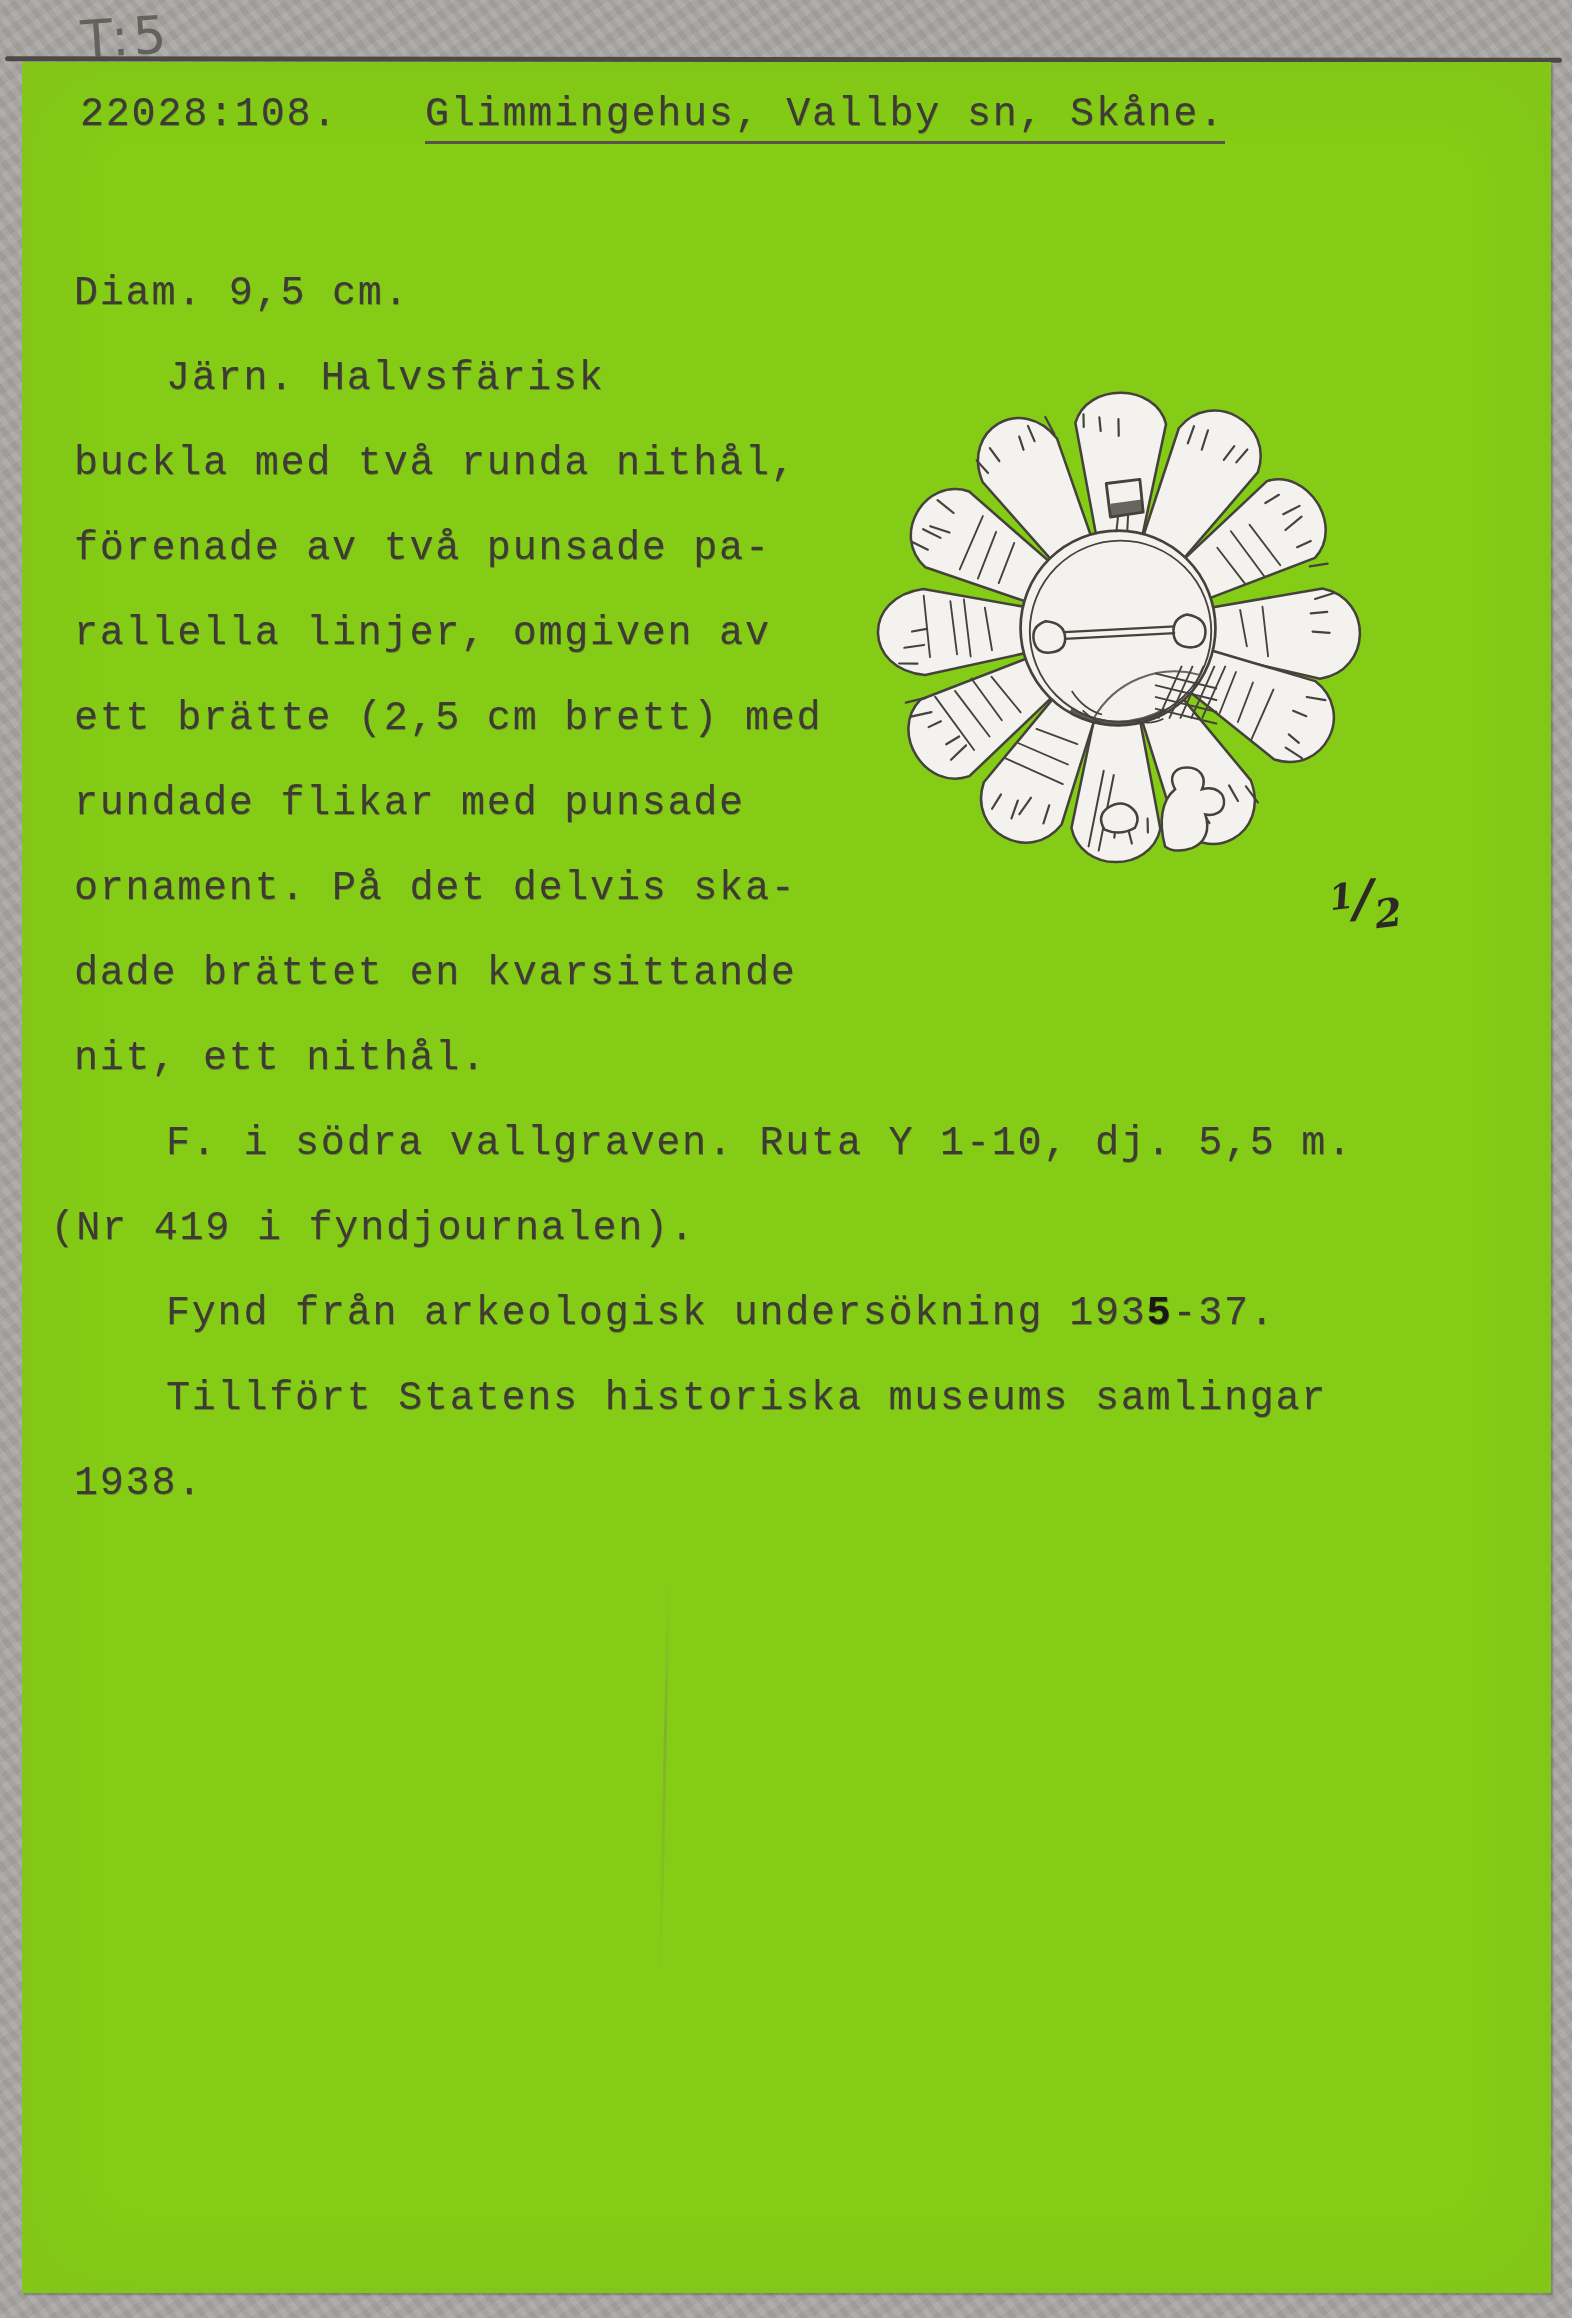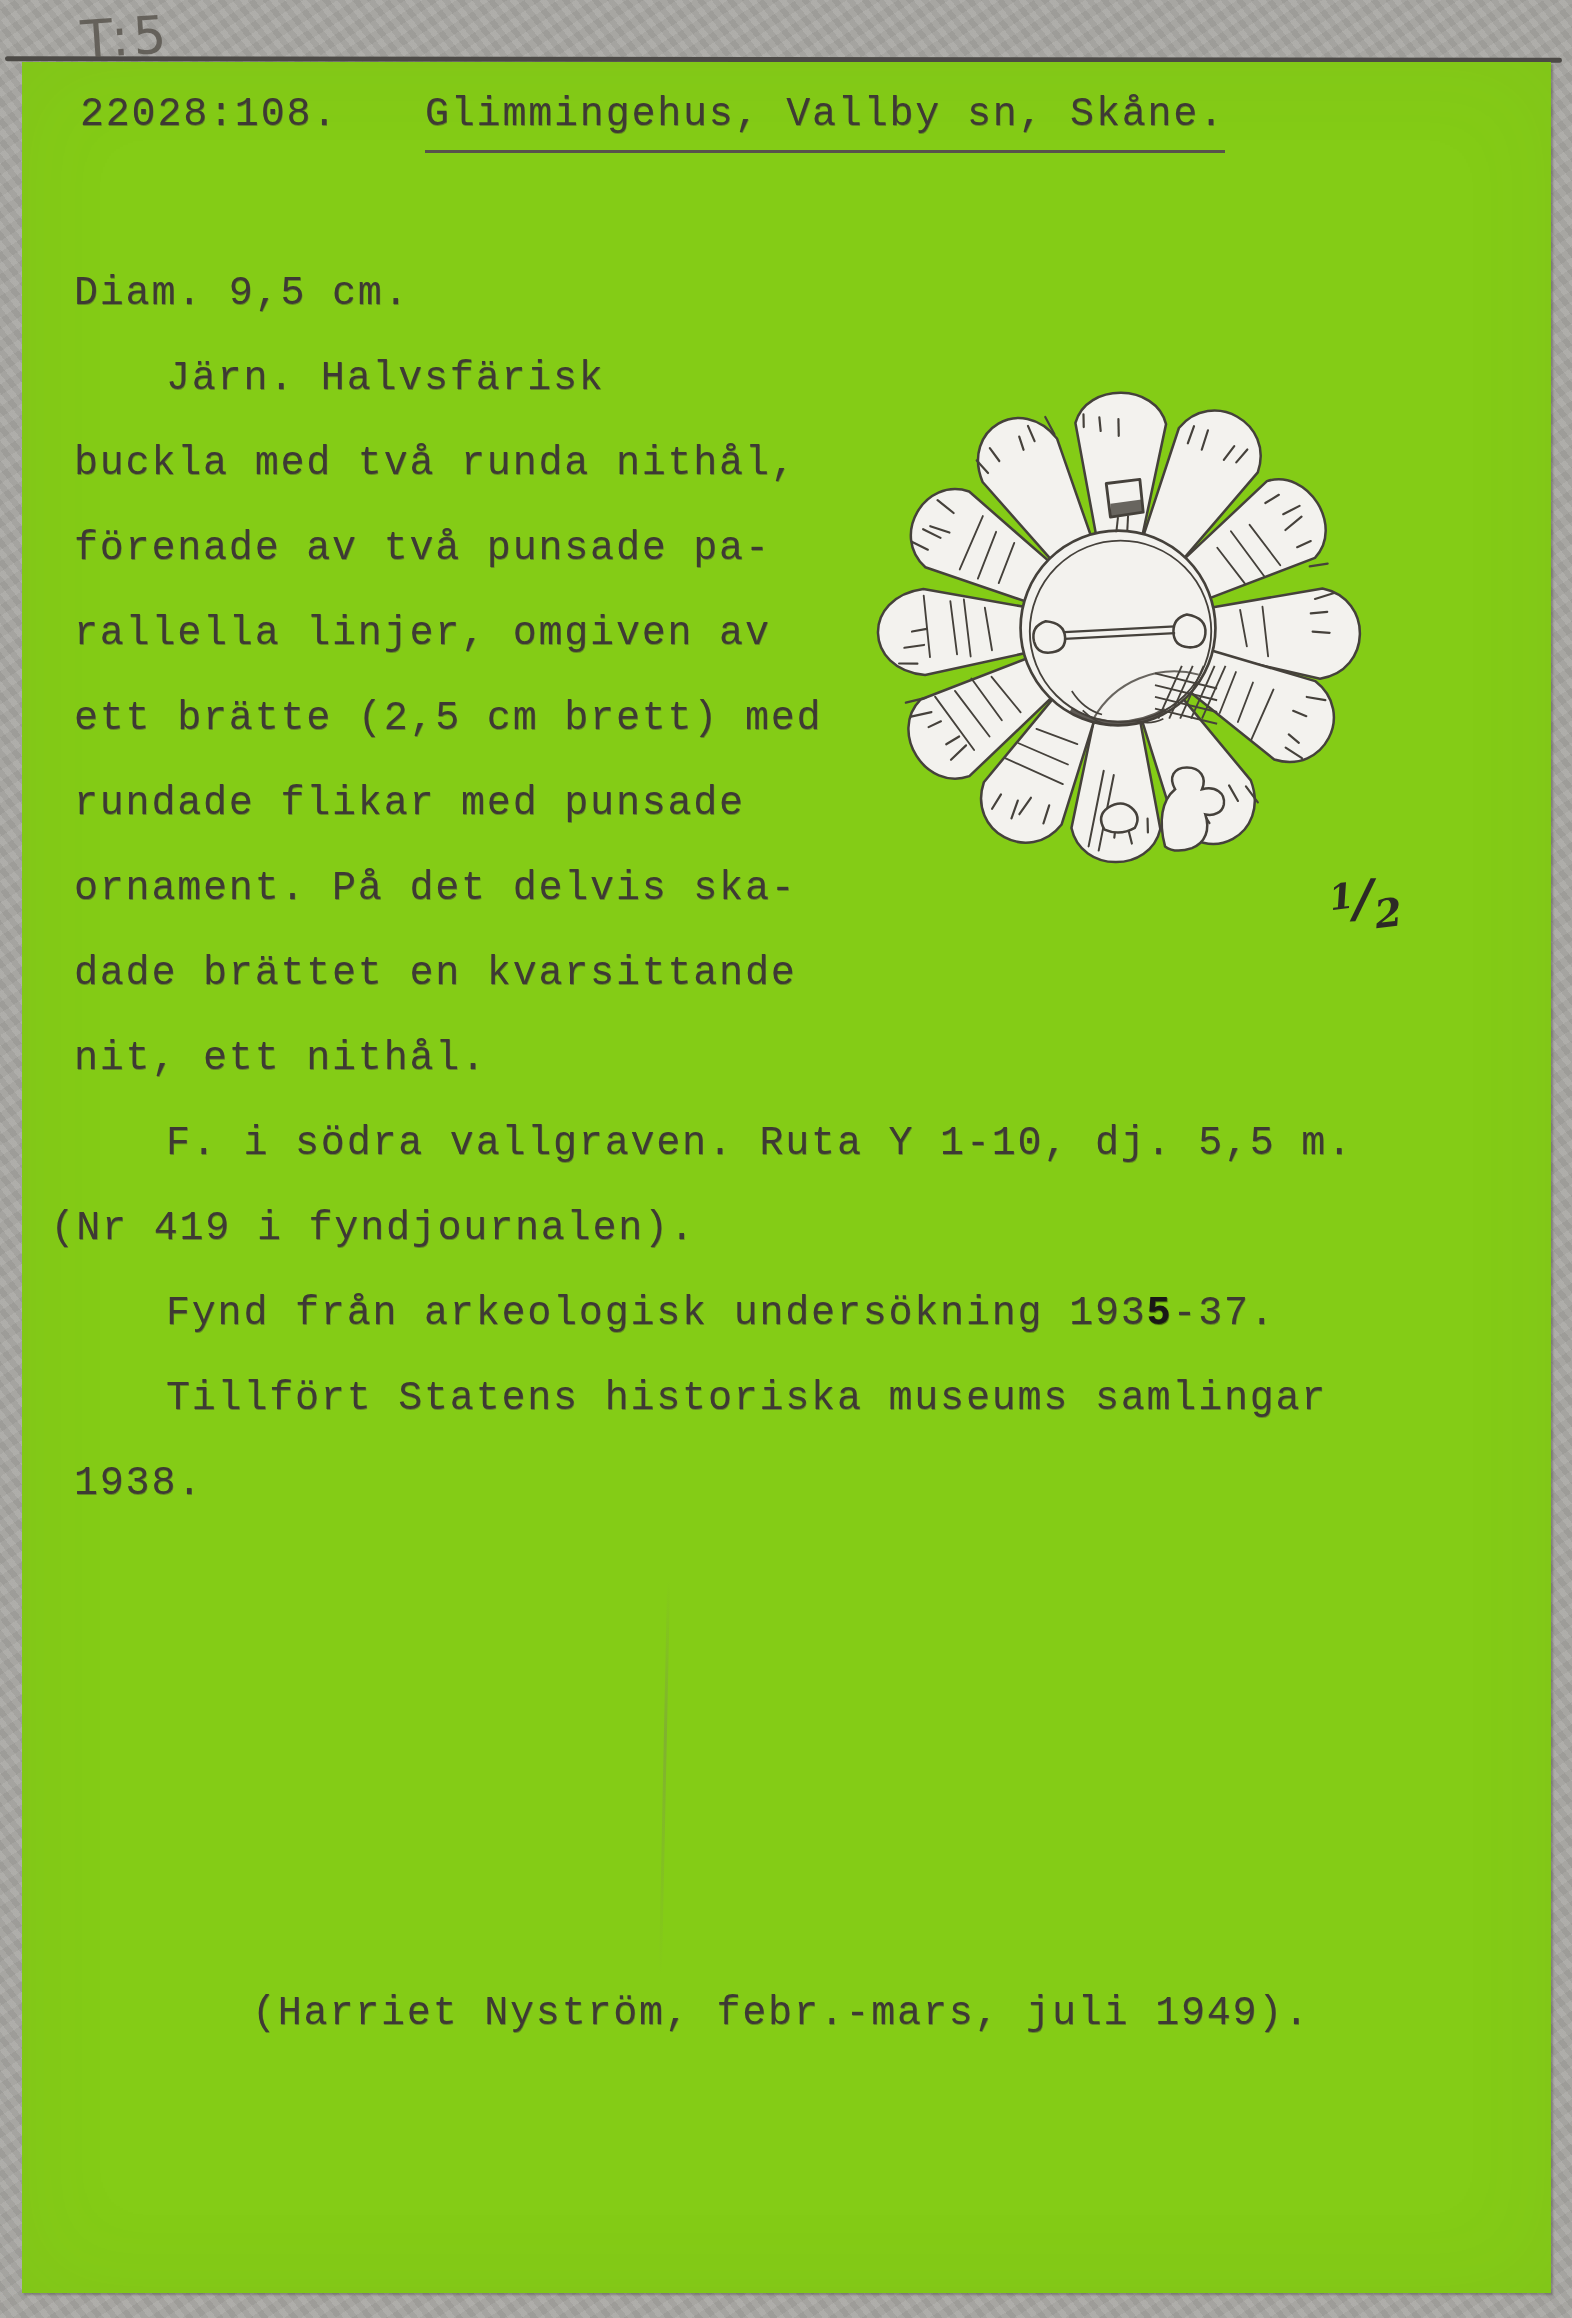--- a/index.html
+++ b/index.html
@@ -8,21 +8,21 @@
   .backing{position:absolute;inset:0;
     background:
       repeating-linear-gradient(52deg, rgba(255,255,255,.045) 0 5.9px, rgba(0,0,0,.035) 5.9px 11.8px),
       repeating-linear-gradient(-33deg, rgba(255,255,255,.03) 0 9.2px, rgba(0,0,0,.03) 9.2px 18.5px),
       #a8a7a3}
   .top-edge{position:absolute;left:5px;top:57px;width:1557px;height:5px;background:#4c4a46;border-radius:2.5px;transform:rotate(.06deg)}
   .card{position:absolute;left:22px;top:62px;width:1529px;height:2231px;background:#84cc16;
     box-shadow:inset 0 0 101px rgba(95,90,78,.07), 1.7px 1.7px 1.7px rgba(60,58,54,.35)}
   .tw{color:#3e3a34;font-size:40px;letter-spacing:1.8px;white-space:pre;
     text-shadow:0.5px 0.5px 0.6px rgba(62,58,53,.45)}
-  .u{border-bottom:3.4px solid #57534b;padding-bottom:13px}
+  .u{border-bottom:3.4px solid #57534b;padding-bottom:4px}
   .hdr-num{position:absolute;left:58px;top:30px}
   .hdr-title{position:absolute;left:403px;top:30px}
   .hdr-sub{position:absolute;left:531px;top:123px}
   .body-lines{position:absolute;left:52px;top:209px;width:1480px}
   .tline{height:85px}
   .ind-none{margin-left:0}
   .ind-tab{margin-left:92px}
   .ind-out{margin-left:-23.5px}
   .ink-bold{font-weight:bold;color:#191816;text-shadow:0.8px 0.8px 0.8px rgba(20,18,16,.55)}
   .signature{position:absolute;left:230px;top:1929px}
@@ -160,17 +160,16 @@
       <line x1="300" y1="168" x2="298" y2="186" stroke="#45413b" stroke-width="2.4"></line>
       <line x1="312" y1="166" x2="311" y2="185" stroke="#45413b" stroke-width="2.4"></line>
       <path d="M284,540 q-10,-16 4,-26 q16,-10 28,0 q12,10 4,24 q-18,10 -36,2 z" fill="#f3f2ee" stroke="#45413b" stroke-width="3"></path>
       <path d="M356,560 C348,530 352,505 368,492 C360,478 366,466 382,466 C398,466 406,478 400,492 C416,488 428,496 426,510 C424,520 414,524 404,522 C410,540 404,556 388,562 C376,566 364,566 356,560 z" fill="#f3f2ee" stroke="#45413b" stroke-width="3"></path>
     </svg>
 
   <span class="scale-label"><span class="scale-num">1</span><span class="scale-slash">/</span><span class="scale-den">2</span></span>
 
   <div class="crease"></div>
 
-  <span class="tw signature">(Harriet Nyström, febr.-mars, juli 1949).</span>
 </div>
 
 <span class="hand-note">T:5</span>
 
 
 </body></html>

